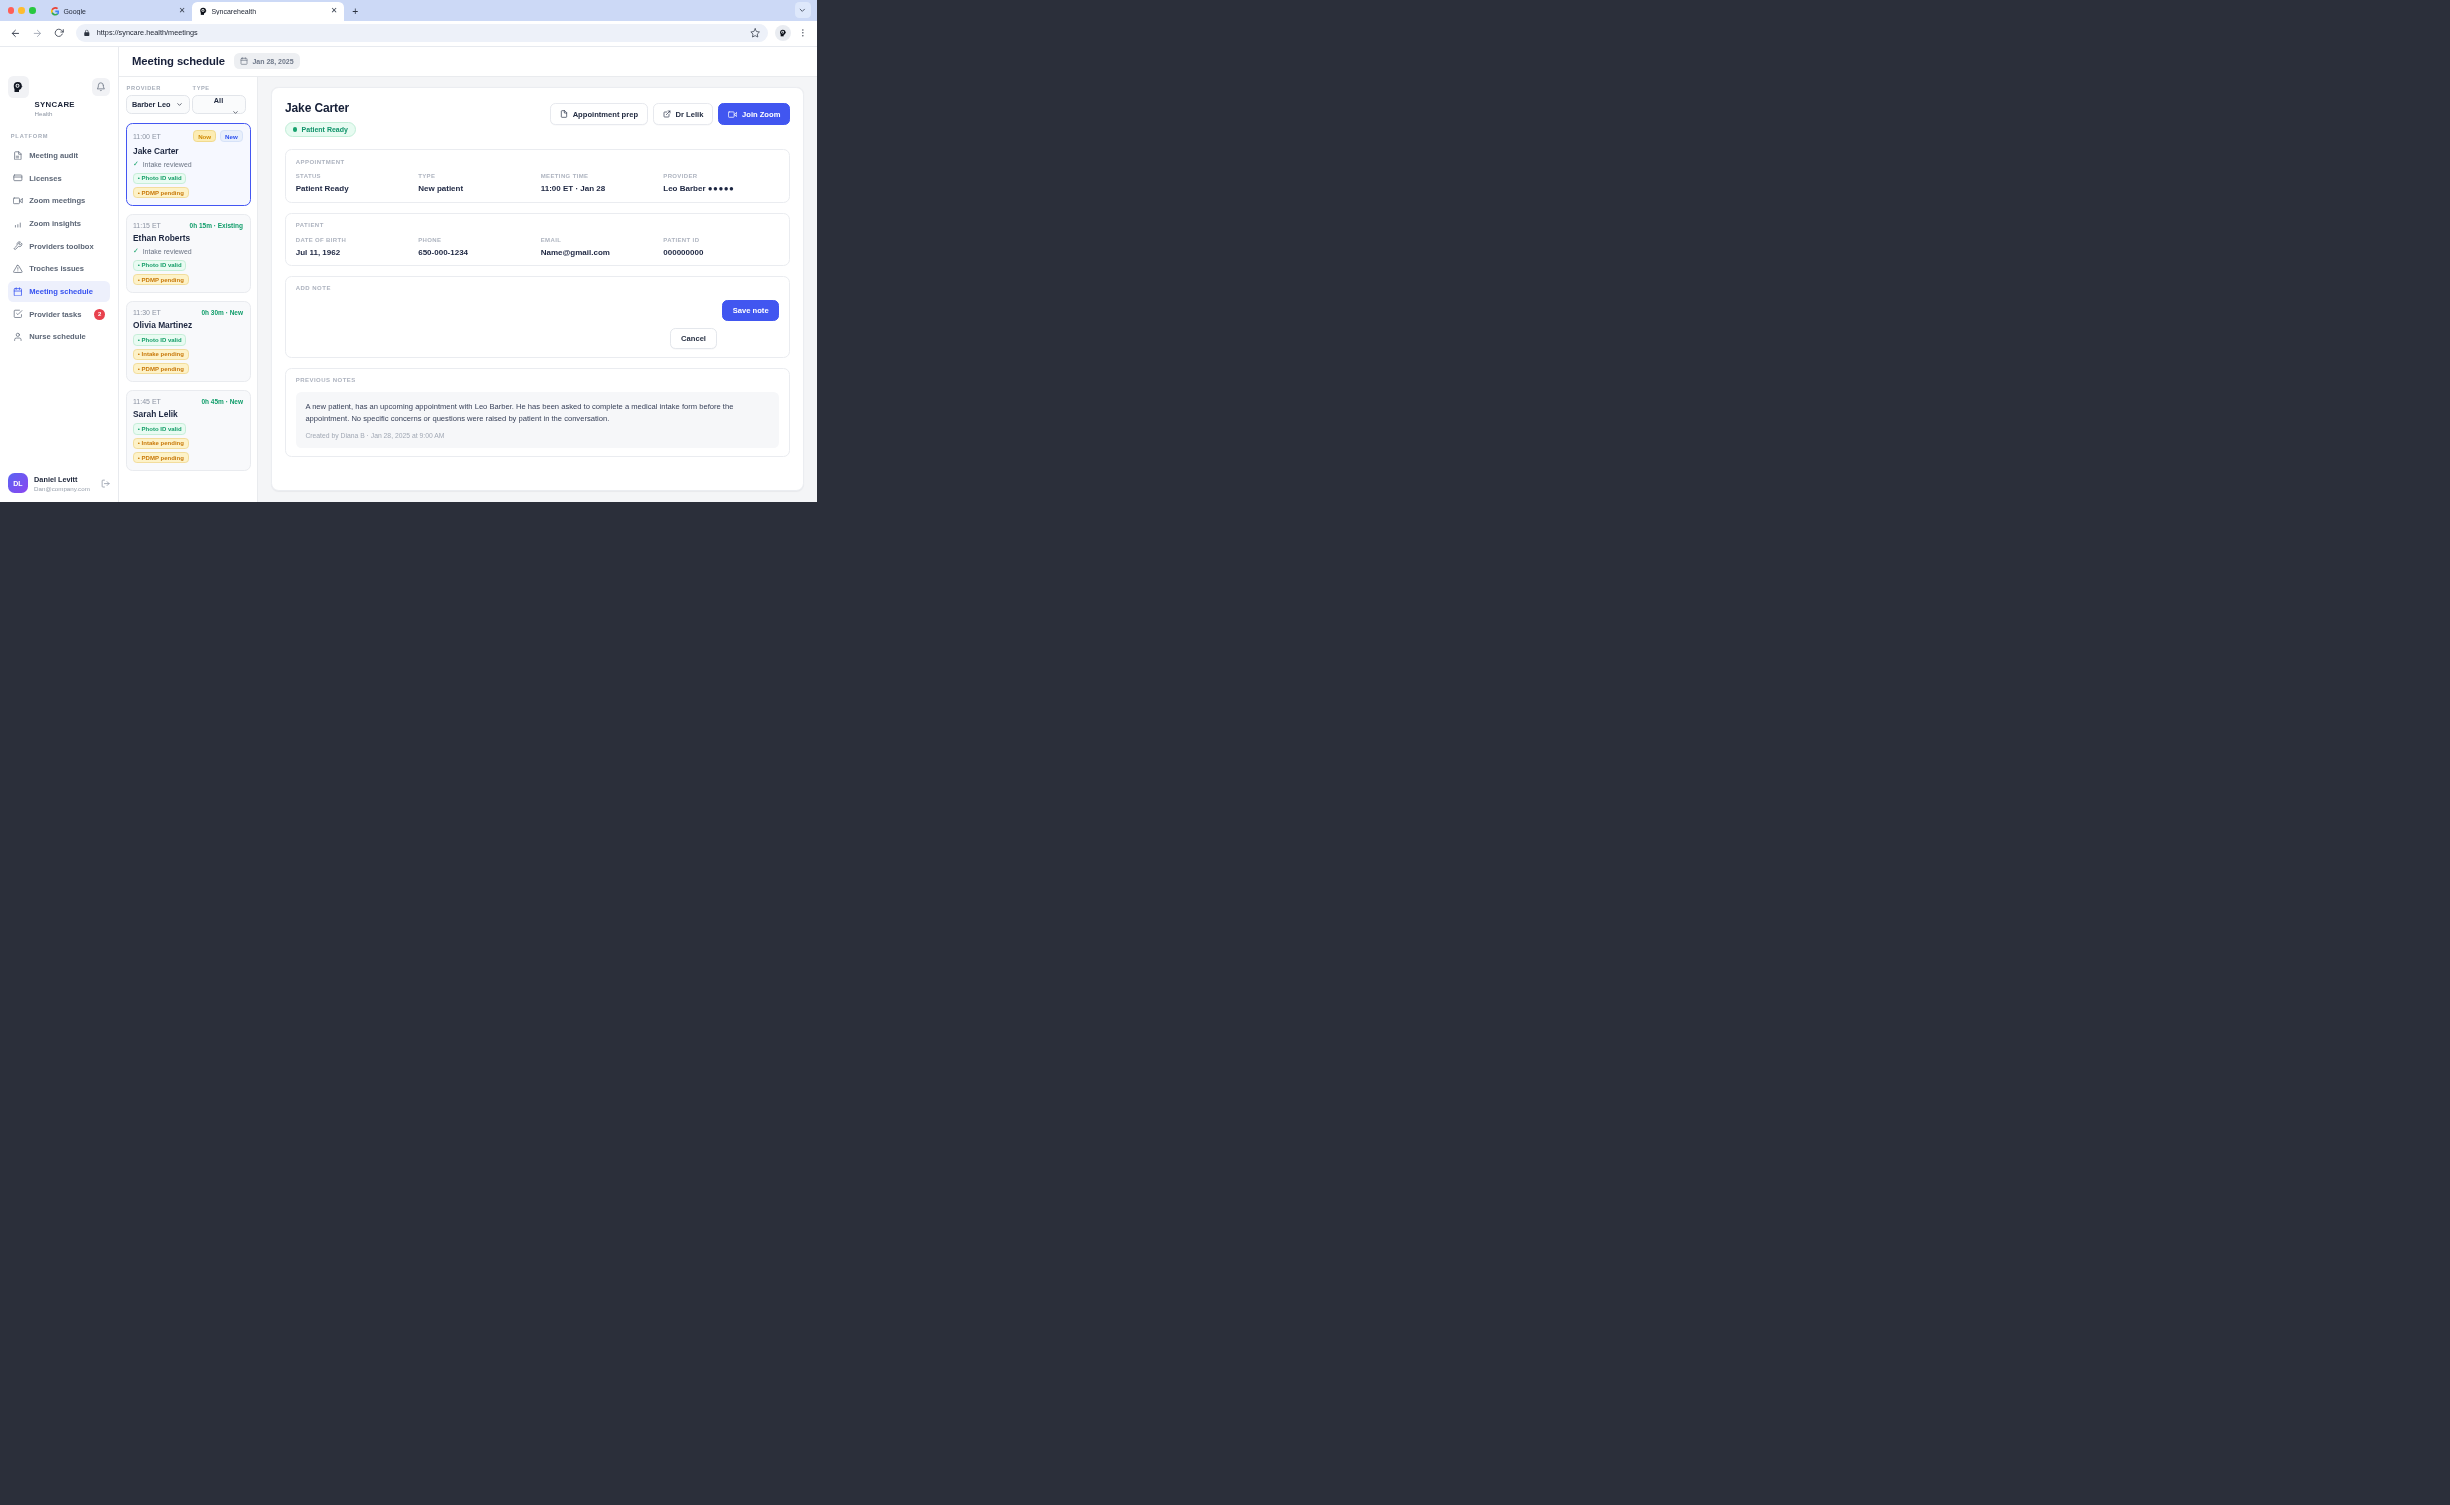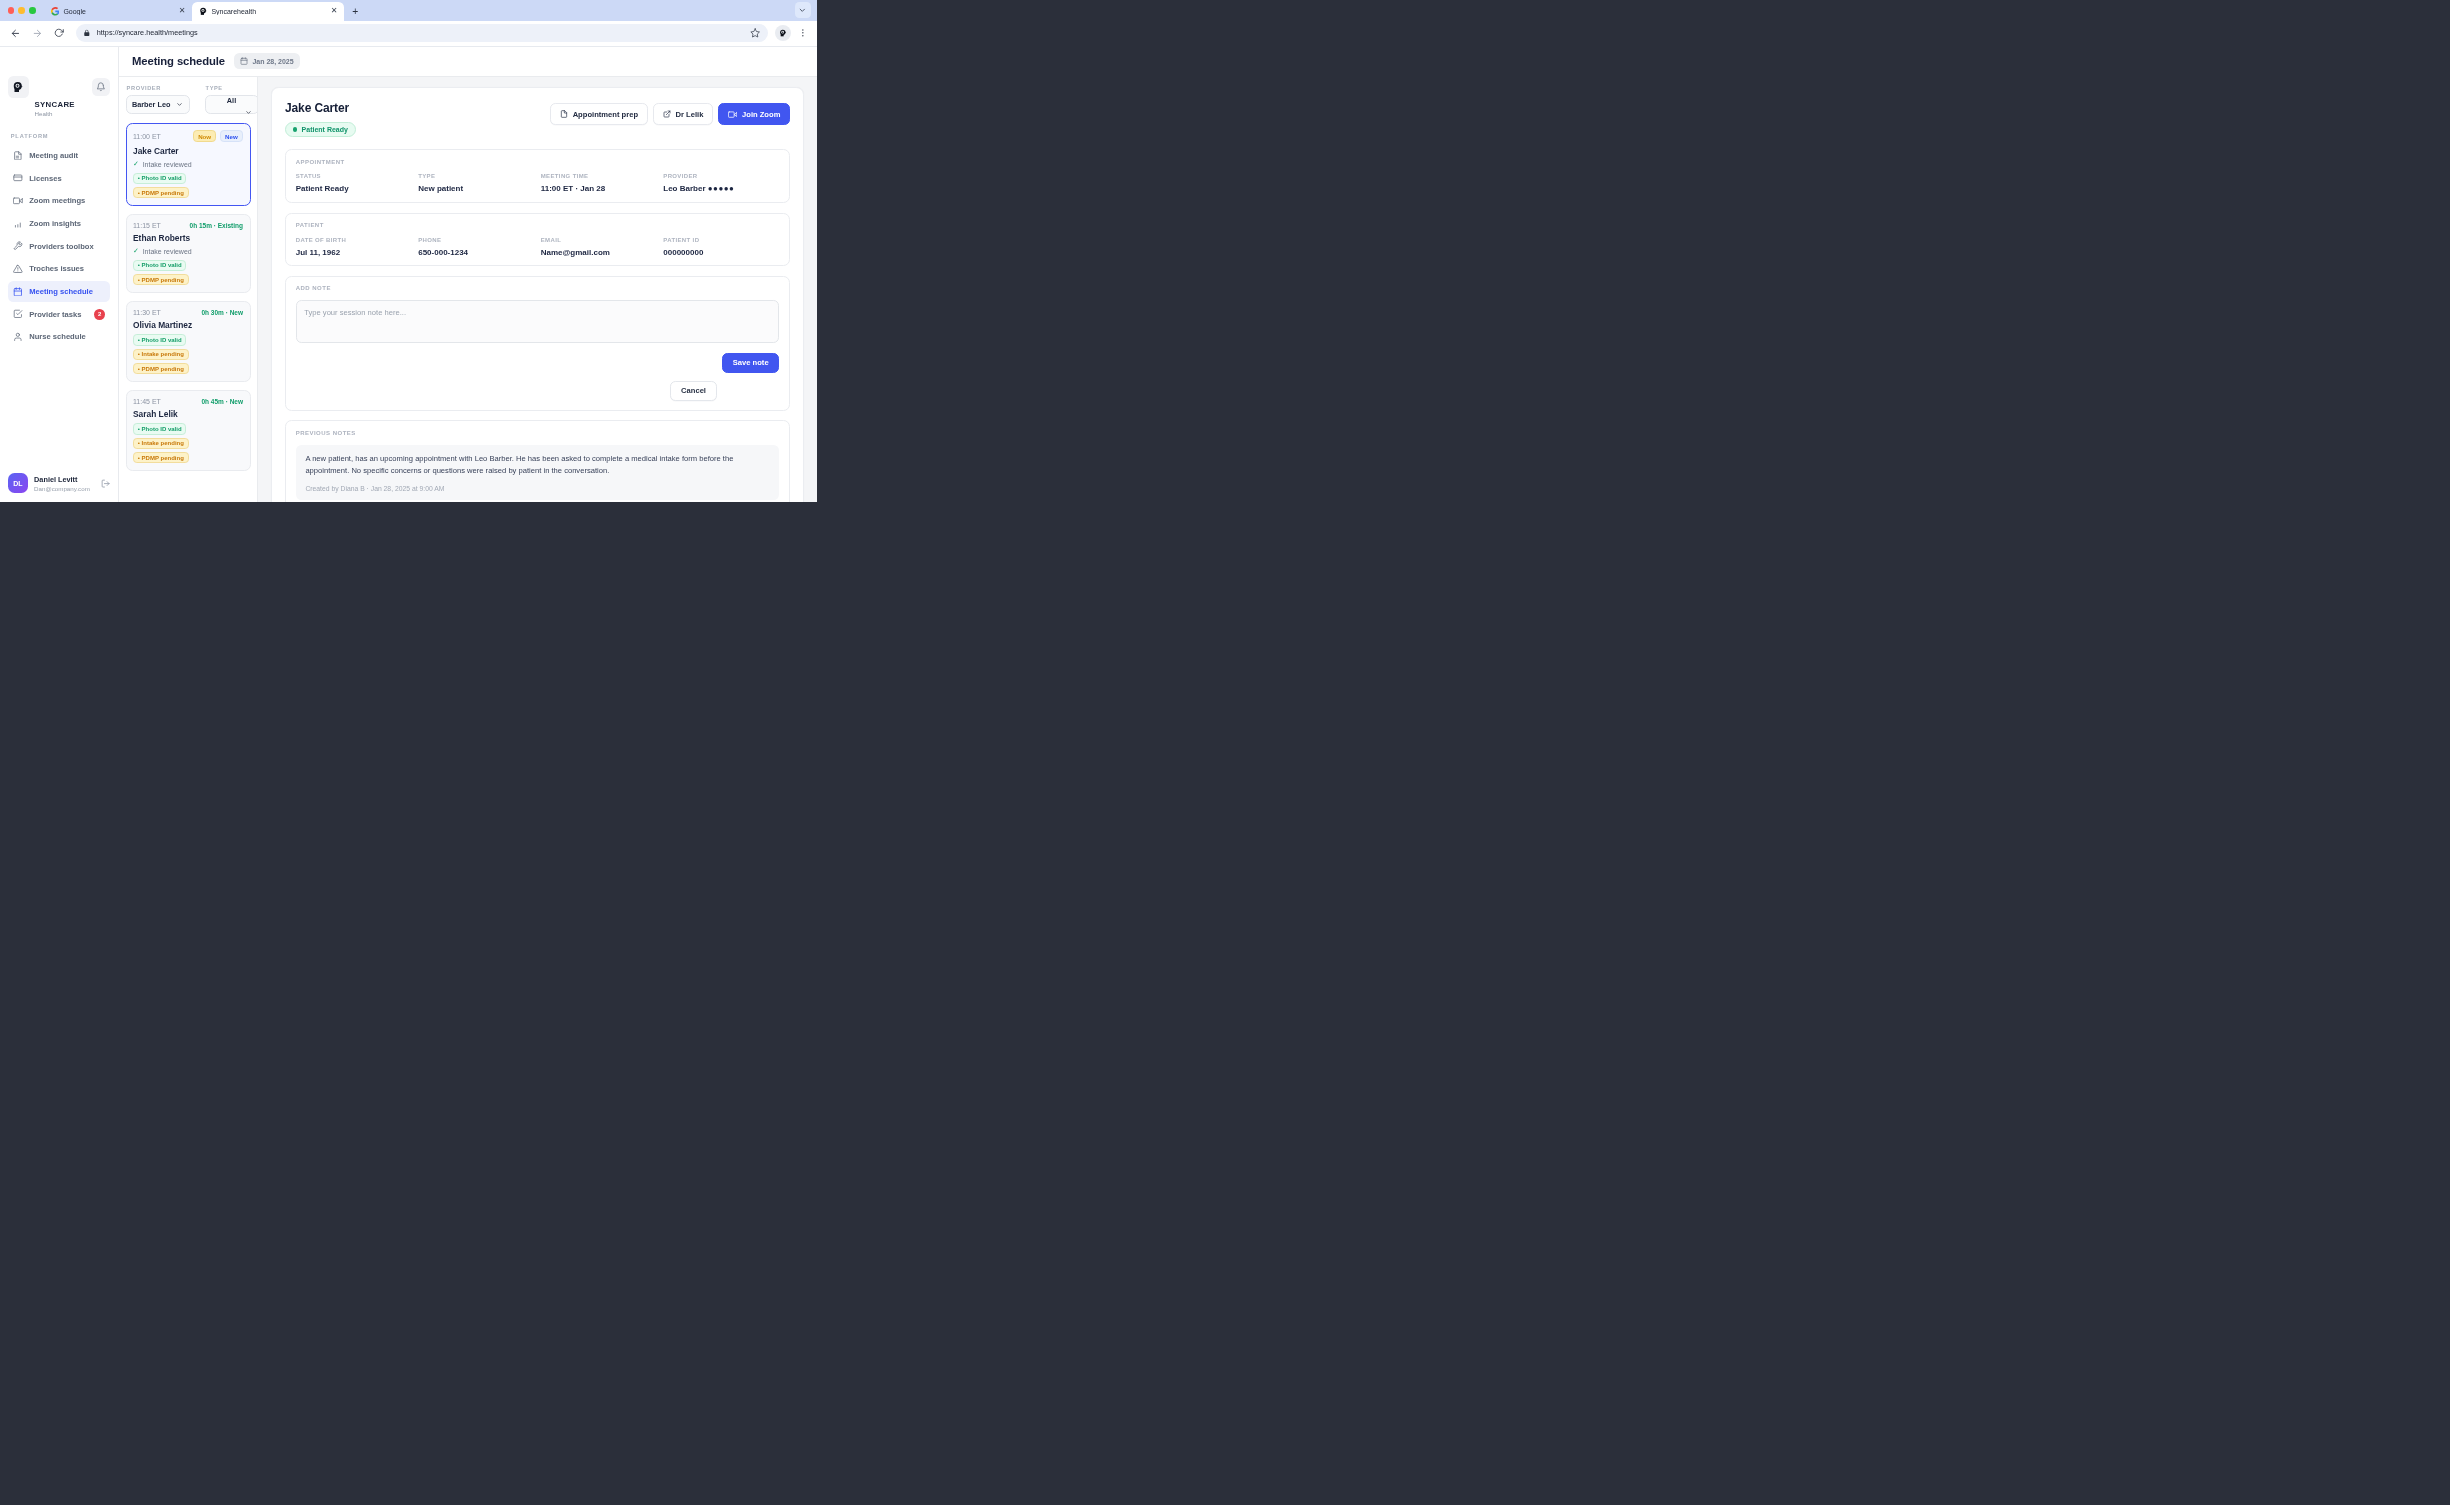--- a/index.html
+++ b/index.html
@@ -61,21 +61,21 @@
   .rightside { flex:1; display:flex; flex-direction:column; min-width:0; }
   .appheader { height:30px; flex:0 0 auto; display:flex; align-items:center; gap:8.6px; padding:0 13px; border-bottom:0.5px solid #e9ebee; background:#fff; }
   .page-title { font-size:11.3px; font-weight:bold; color:#18203a; letter-spacing:-.01em; }
   .date-chip { display:flex; align-items:center; gap:4.3px; background:#edeff2; border-radius:5.4px; padding:3.8px 6.5px; font-size:7px; font-weight:600; color:#6f7889; }
   .date-chip .ic { color:#6b7483; display:flex; }
 
   .content { flex:1; display:flex; min-height:0; }
 
   
   .listcol { width:139px; flex:0 0 auto; border-right:0.5px solid #e9ebee; background:#fff; padding:7.6px 6.5px; overflow:hidden; }
-  .filters { display:flex; gap:15px; }
+  .filters { display:flex; gap:2px; }
   .filter .flabel { font-size:5.7px; font-weight:bold; letter-spacing:.1em; color:#a7aeba; margin:1.1px 1.1px 3.8px; }
   .select { height:19.4px; border:0.5px solid #e2e5ea; background:#fafbfc; border-radius:5.4px; display:flex; align-items:center; gap:4.3px; padding:0 5.4px; font-size:7.3px; font-weight:600; color:#222b40; }
   .select .chev { margin-left:auto; color:#39404e; display:flex; }
   .select.provider { width:64px; } .select.type { width:54px;flex-direction:column; }
 
   .appt-card { margin-top:8.6px; border:0.5px solid #e9ebef; background:#f8f9fb; border-radius:6.5px; padding:6.5px; cursor:default; }
   .appt-card.selected { border:0.9px solid #4356f2; background:#f6f8ff; }
   .appt-top { display:flex; align-items:center; }
   .appt-time { font-size:7px; color:#8b93a2; }
   .appt-badges { margin-left:auto; display:flex; gap:3.2px; }
@@ -546,21 +546,20 @@
                 </div>
                 <div>
                   <div class="f-label">PATIENT ID</div>
                   <div class="f-value">000000000</div>
                 </div>
               </div>
             </div>
 
             <div class="section">
               <div class="sec-label">ADD NOTE</div>
-              <textarea class="note-area" placeholder="Type your session note here..." style=""></textarea>
               <div class="note-actions">
                 <div class="btn small cancel">
                   <span>Cancel</span>
                 </div>
                 <div class="btn small primary">
                   <span>Save note</span>
                 </div>
               </div>
             </div>
 

